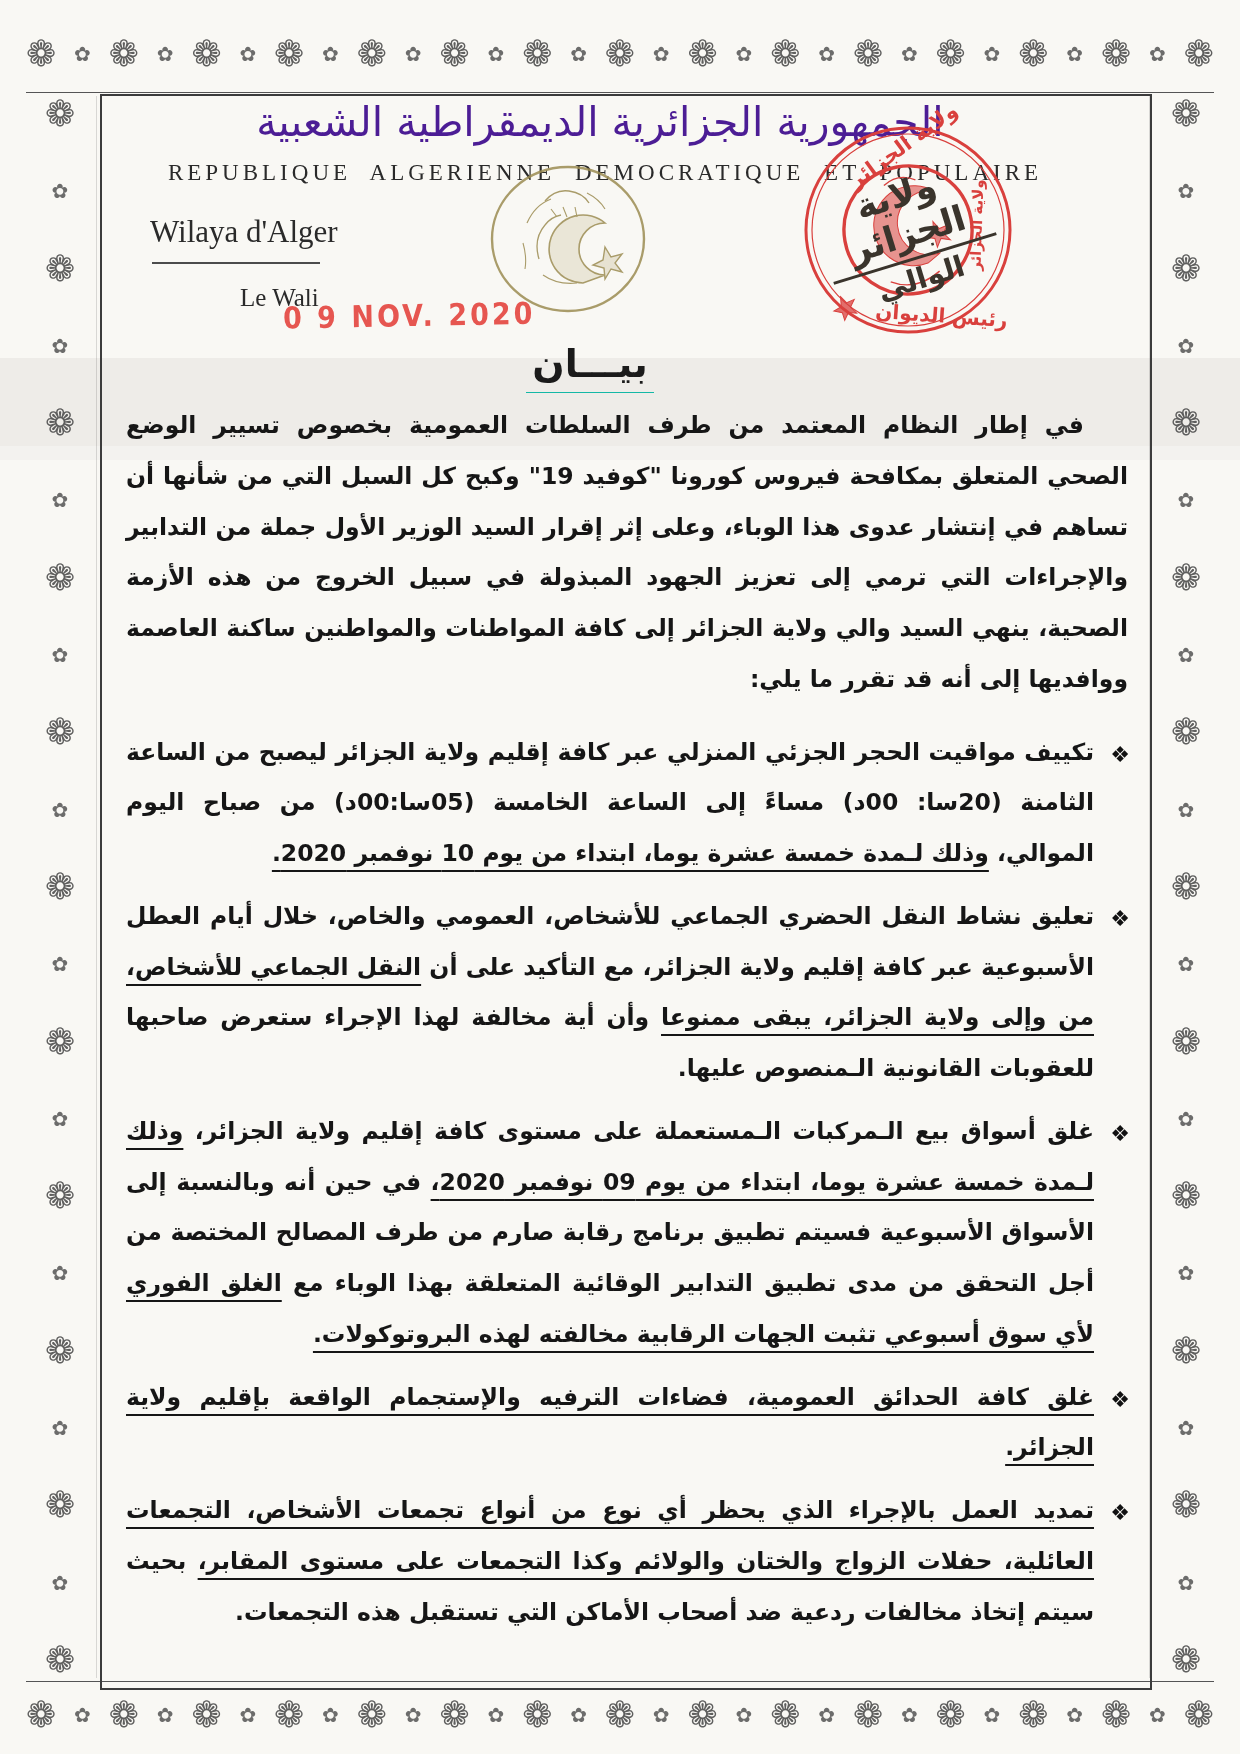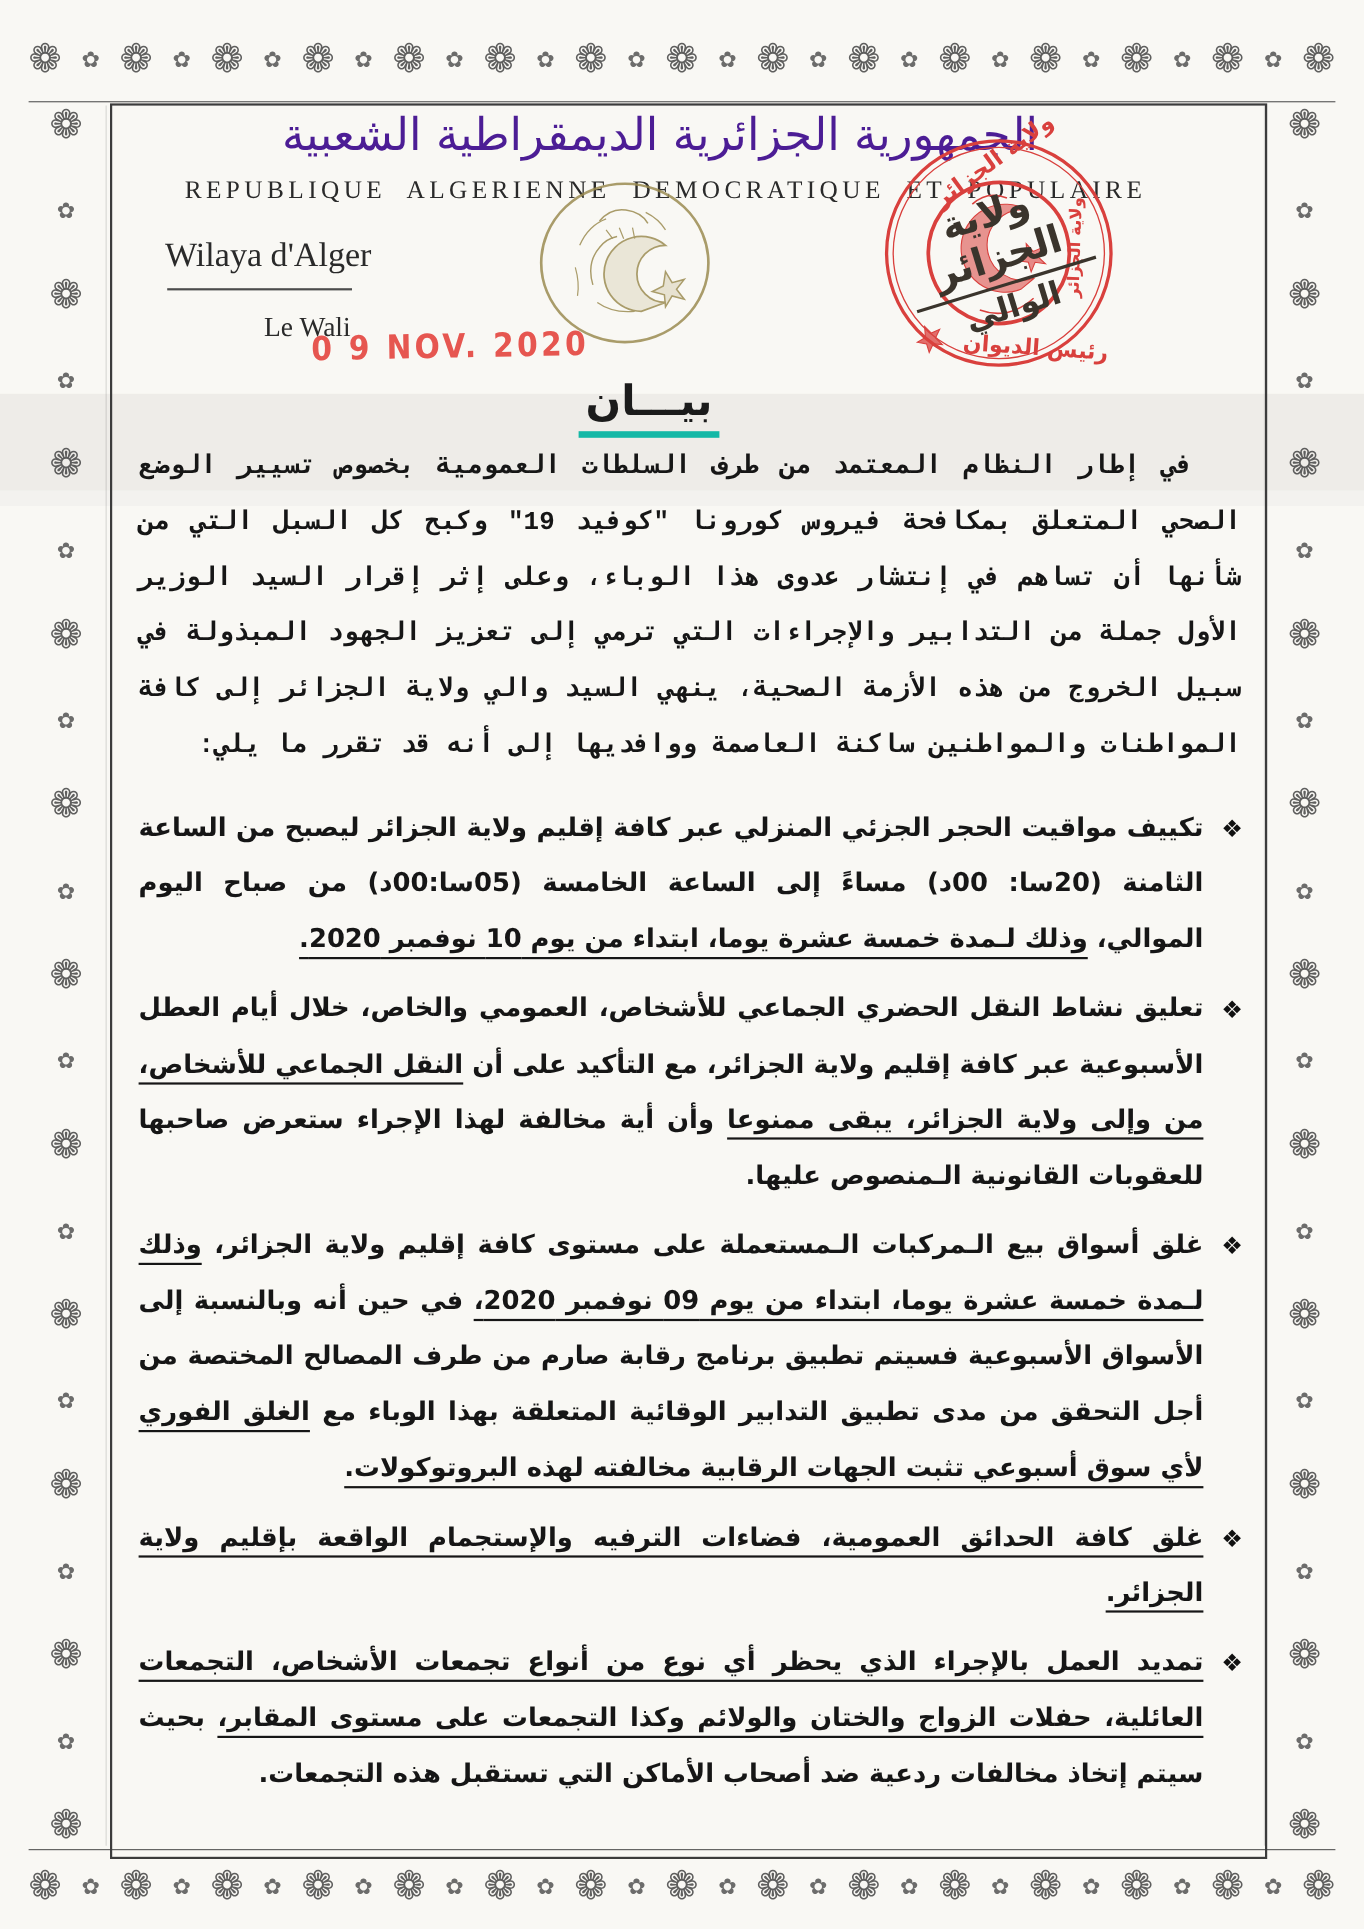--- a/index.html
+++ b/index.html
@@ -46,26 +46,26 @@
   .ring-side{top:120px;right:-2px;font-size:15px;transform:rotate(-78deg);}
   .overlay-dark{position:absolute;top:66px;left:6px;width:210px;text-align:center;color:#3a342c;
     transform:rotate(-7deg);}
   .overlay-dark .big{font-size:35px;font-weight:bold;letter-spacing:1px;}
   .overlay-rule{width:170px;height:2.5px;background:#3a342c;margin:4px auto 2px;}
   .overlay-dark .sig{font-size:29px;font-weight:bold;}
 
   
   .doc-title-wrap{position:absolute;top:342px;left:0;right:60px;text-align:center;}
   .doc-title{display:inline-block;font-size:38px;font-weight:bold;color:#1b1b1b;
-    border-bottom:6px solid #14b8a6;padding:0 6px 6px;}
+    border-bottom:1px solid #14b8a6;padding:0 6px 6px;}
 
   
   .content{position:absolute;top:400px;left:126px;right:112px;direction:rtl;
     font-size:23.5px;font-weight:bold;line-height:2.16;text-align:justify;color:#161616;}
-  .intro{text-indent:44px;margin:0 0 22px 0;font-family:Liberation Mono, monospace;}
+  .intro{text-indent:44px;margin:0 0 22px 0;}
   ul.decisions{list-style:none;margin:0;padding:0 34px 0 0;}
   ul.decisions li{position:relative;margin-bottom:12px;}
   ul.decisions .marker{position:absolute;right:-36px;top:4px;font-size:22px;color:#111;}
   .u{text-decoration:underline;text-decoration-thickness:2px;text-underline-offset:9px;}
 </style>
 </head>
 <body>
 
 <div class="page">
 

